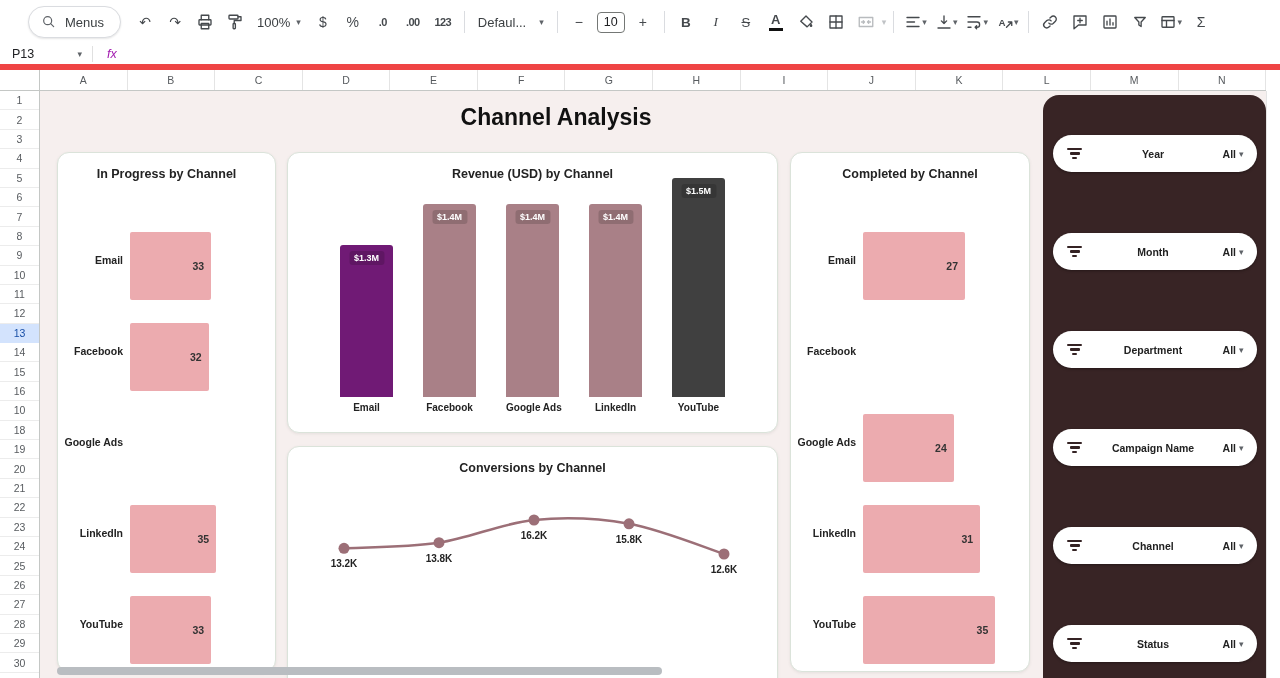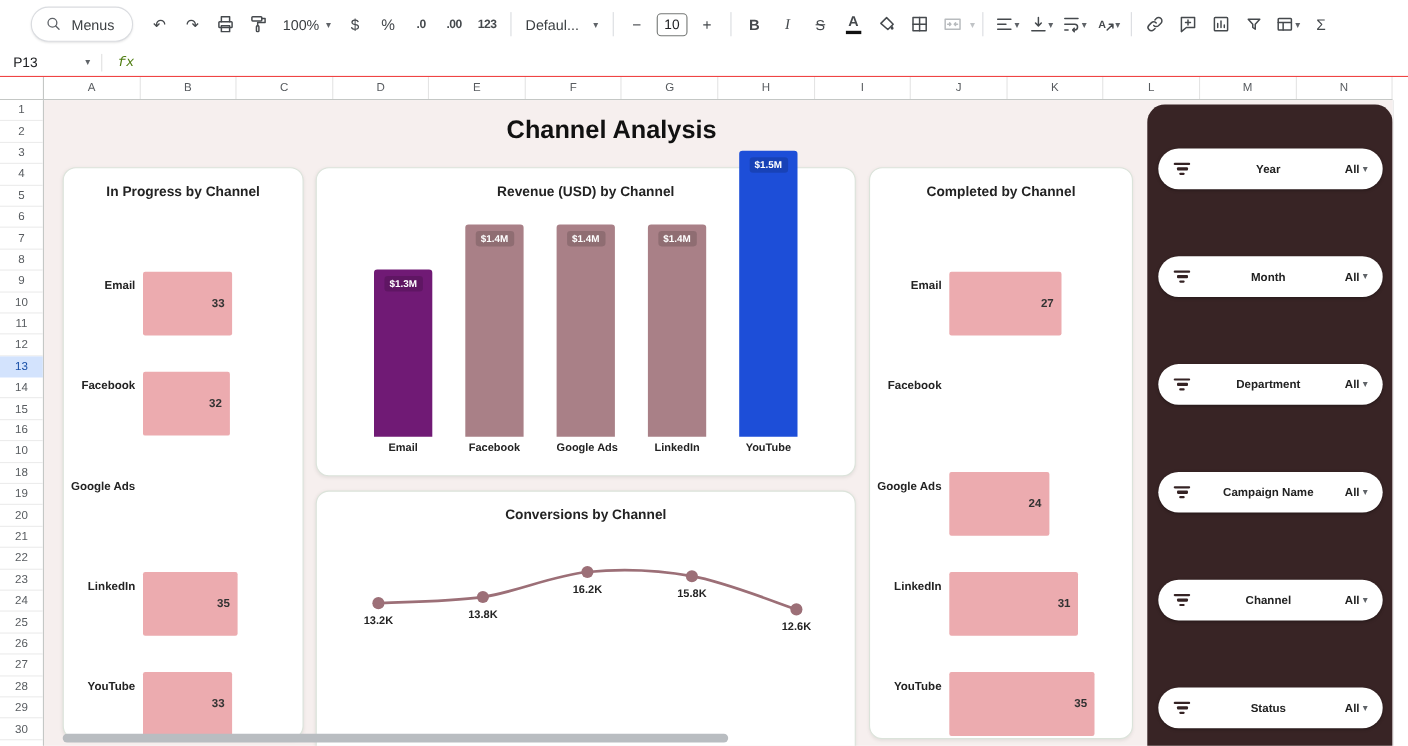--- a/index.html
+++ b/index.html
@@ -31,26 +31,26 @@
     display:flex; align-items:center; justify-content:center; font-size:12.5px;
     color:#202124; margin:0 2px; cursor:text; }
   .dis svg { stroke:#b8bbbe !important; }
   .dis.caret, .caretdis { color:#c0c3c6; }
   .ic { width:18px; height:18px; stroke:#45494d; fill:none; stroke-width:1.8;
     stroke-linecap:round; stroke-linejoin:round; }
   .ic.s16 { width:16px; height:16px; stroke:#5f6368; }
 
   
   .formula-bar { position:absolute; left:0; top:44px; width:1280px; height:26px;
-    display:flex; align-items:center; background:#fff; border-bottom:1px solid #ef4444; }
+    display:flex; align-items:center; background:#fff; border-bottom:6px solid #ef4444; }
   .namebox { width:92px; padding:0 10px 0 12px; display:flex; align-items:center;
     justify-content:space-between; font-size:12.5px; color:#202124; cursor:pointer; height:100%; }
   .fsep { width:1px; height:16px; background:#e0e0e0; }
-  .fx { font-style:italic; color:#4d7c0f; font-size:12.5px; margin:0 14px;
-    font-family:Liberation Mono, monospace; }
+  .fx { font-style:italic; color:#a21caf; font-size:12.5px; margin:0 14px;
+    font-family:Liberation Sans, sans-serif; }
   .formula-input { flex:1; height:100%; }
 
   
   .grid-area { position:absolute; left:0; top:70px; width:1280px; height:608px; }
   .corner { position:absolute; left:0; top:0; width:40px; height:21px; background:#fff;
     border-right:1px solid #c4c7c5; border-bottom:1px solid #c4c7c5; }
   .colheads { position:absolute; left:40px; top:0; right:14px; height:21px;
     display:flex; background:#fff; border-bottom:1px solid #c4c7c5; }
   .colhead { flex:1; text-align:center; line-height:20px; font-size:10.5px;
     color:#575b5f; border-right:1px solid #e4e4e4; cursor:pointer; }
@@ -74,21 +74,21 @@
   #card-conversions{ left:247px; top:355px; width:491px; height:332px; }
   #card-completed  { left:750px; top:61px; width:240px; height:520px; }
   .card-title { text-align:center; font-weight:bold; font-size:12.5px;
     color:#232323; margin-top:14px; }
 
   .hrows { margin-top:50px; display:flex; flex-direction:column; gap:33px; padding-right:14px; }
   .hrow { display:flex; align-items:center; height:58px; }
   .hlabel { width:72px; text-align:right; padding-right:7px; font-size:10.5px;
     font-weight:bold; color:#232323; line-height:1.15; }
   .hzone { flex:1; position:relative; height:58px; }
-  .hbar { position:absolute; left:0; top:16px; height:58px; border-radius:2px;padding-left:33px; }
+  .hbar { position:absolute; left:0; top:1px; height:68px; border-radius:2px;padding-left:33px; }
   .hval { position:absolute; right:7px; top:50%; transform:translateY(-50%);
     font-size:10.5px; font-weight:bold; color:#333; }
 
   .vbars { display:flex; justify-content:center; align-items:flex-end; gap:30px;
     height:208px; margin-top:8px; }
   .vslot { width:53px; display:flex; align-items:flex-end; justify-content:center; }
   .vbar { width:53px; border-radius:3px 3px 0 0; position:relative; }
   .vbadge { position:absolute; top:6px; left:50%; transform:translateX(-50%);
     background:rgba(0,0,0,.15); color:#fff; font-weight:bold; font-size:9px;
     padding:2px 5px; border-radius:3px; white-space:nowrap; }
@@ -372,21 +372,21 @@
             <div class="vbar" style="height:193px;background:#a98087">
               <span class="vbadge">$1.4M</span>
             </div>
           </div>
           <div class="vslot">
             <div class="vbar" style="height:193px;background:#a98087">
               <span class="vbadge">$1.4M</span>
             </div>
           </div>
           <div class="vslot">
-            <div class="vbar" style="height:260px;background:#1d4ed8">
+            <div class="vbar" style="height:219px;background:#404040">
               <span class="vbadge">$1.5M</span>
             </div>
           </div>
         </div>
       <div class="vlabels" id="vlabels">
           <div class="vlab">Email</div>
           <div class="vlab">Facebook</div>
           <div class="vlab">Google Ads</div>
           <div class="vlab">LinkedIn</div>
           <div class="vlab">YouTube</div>

